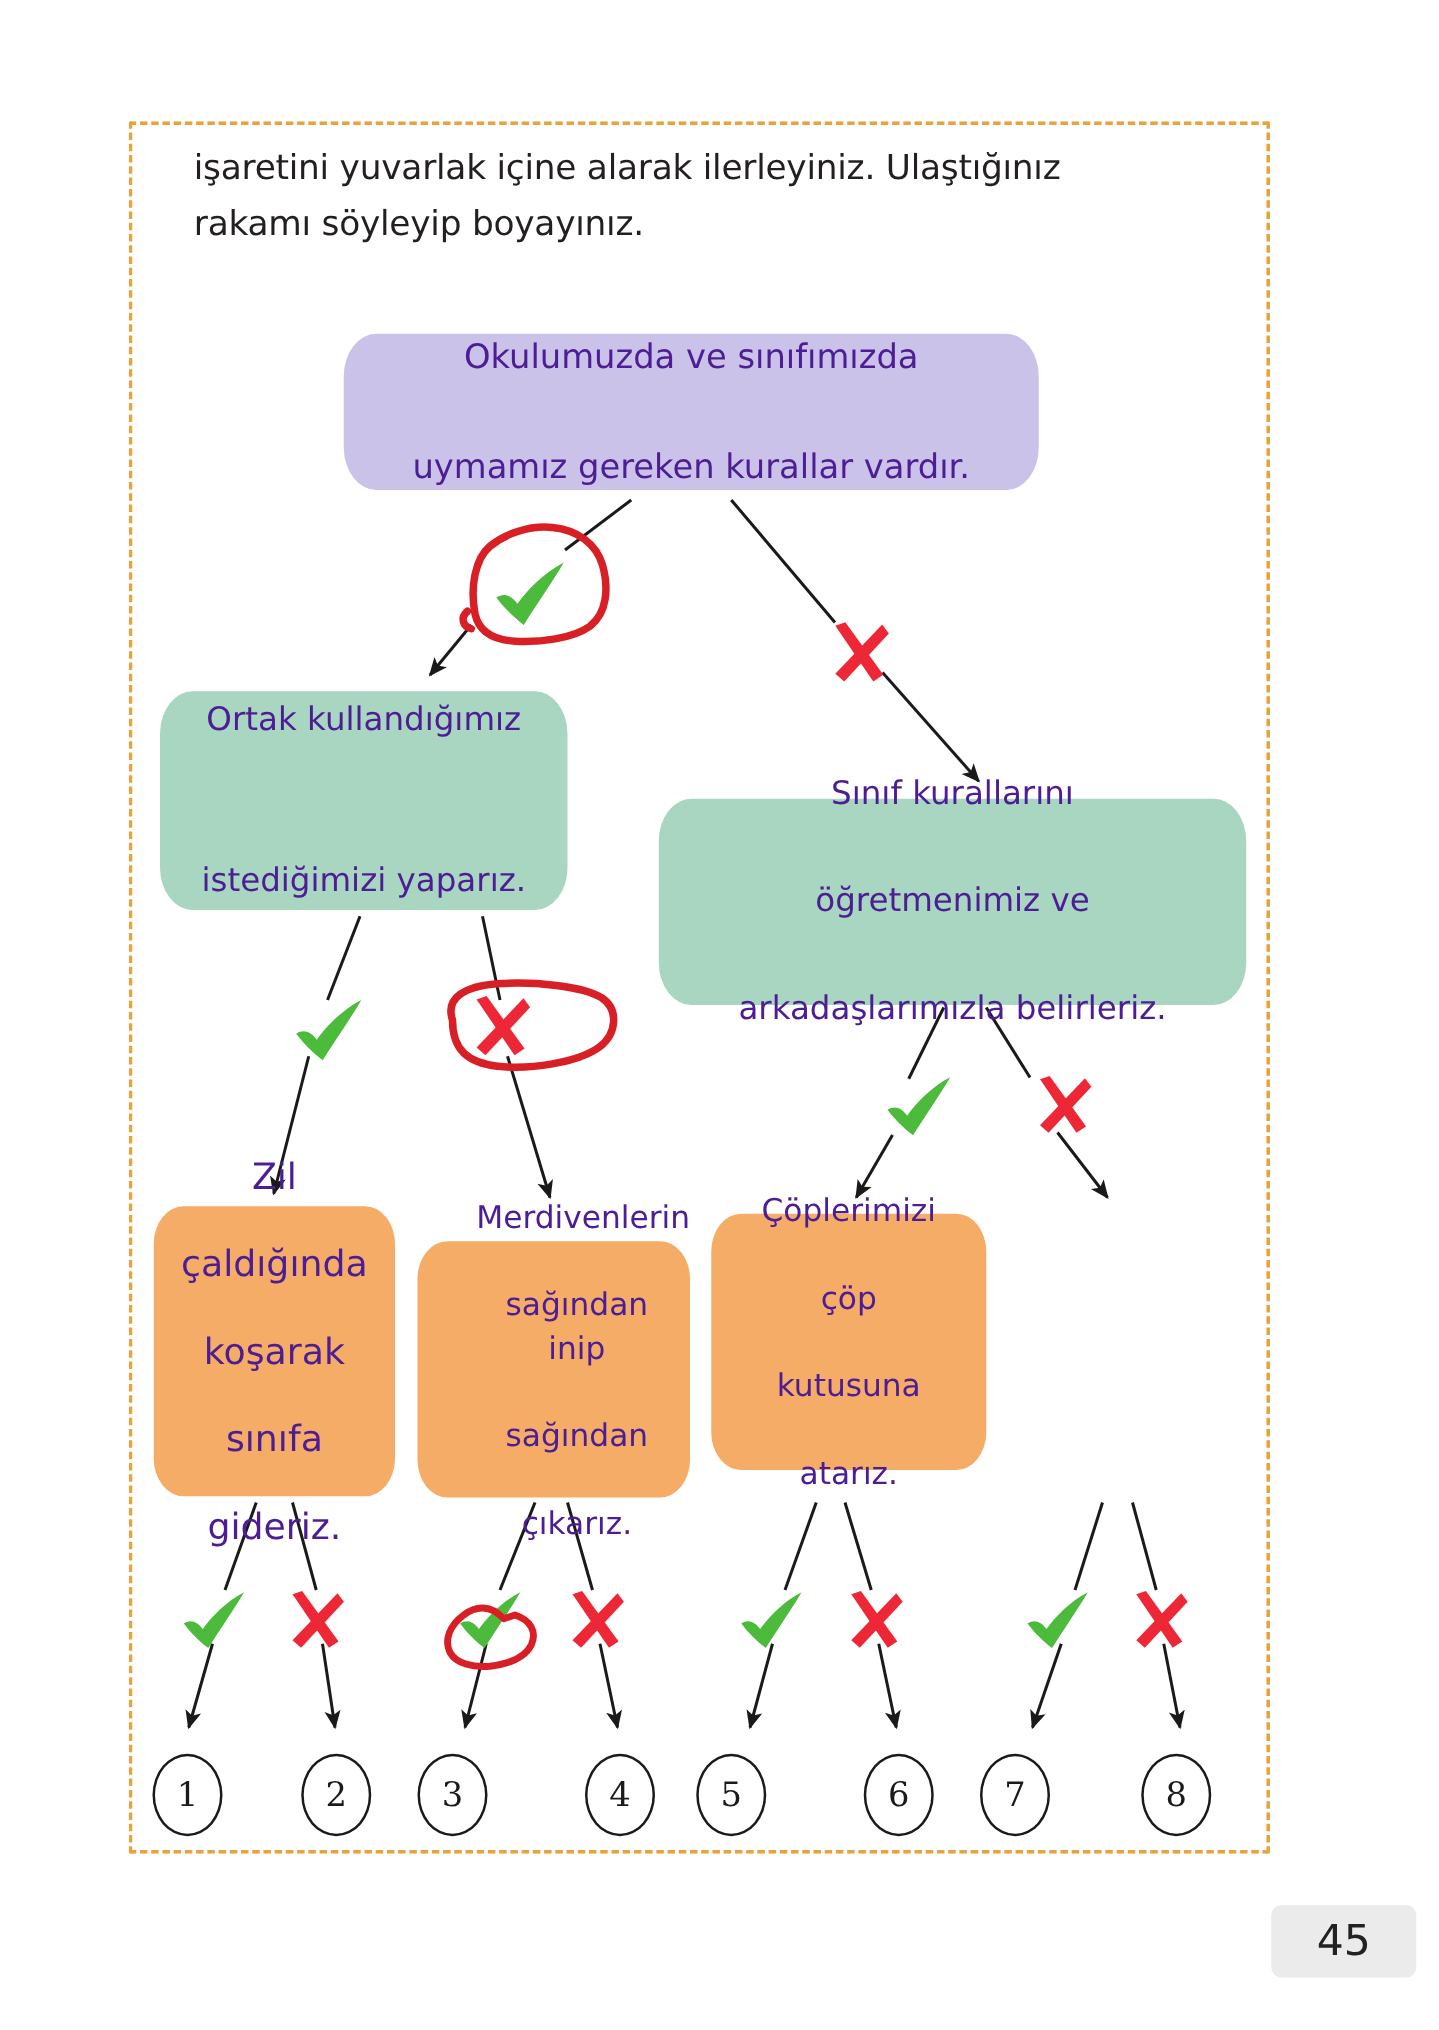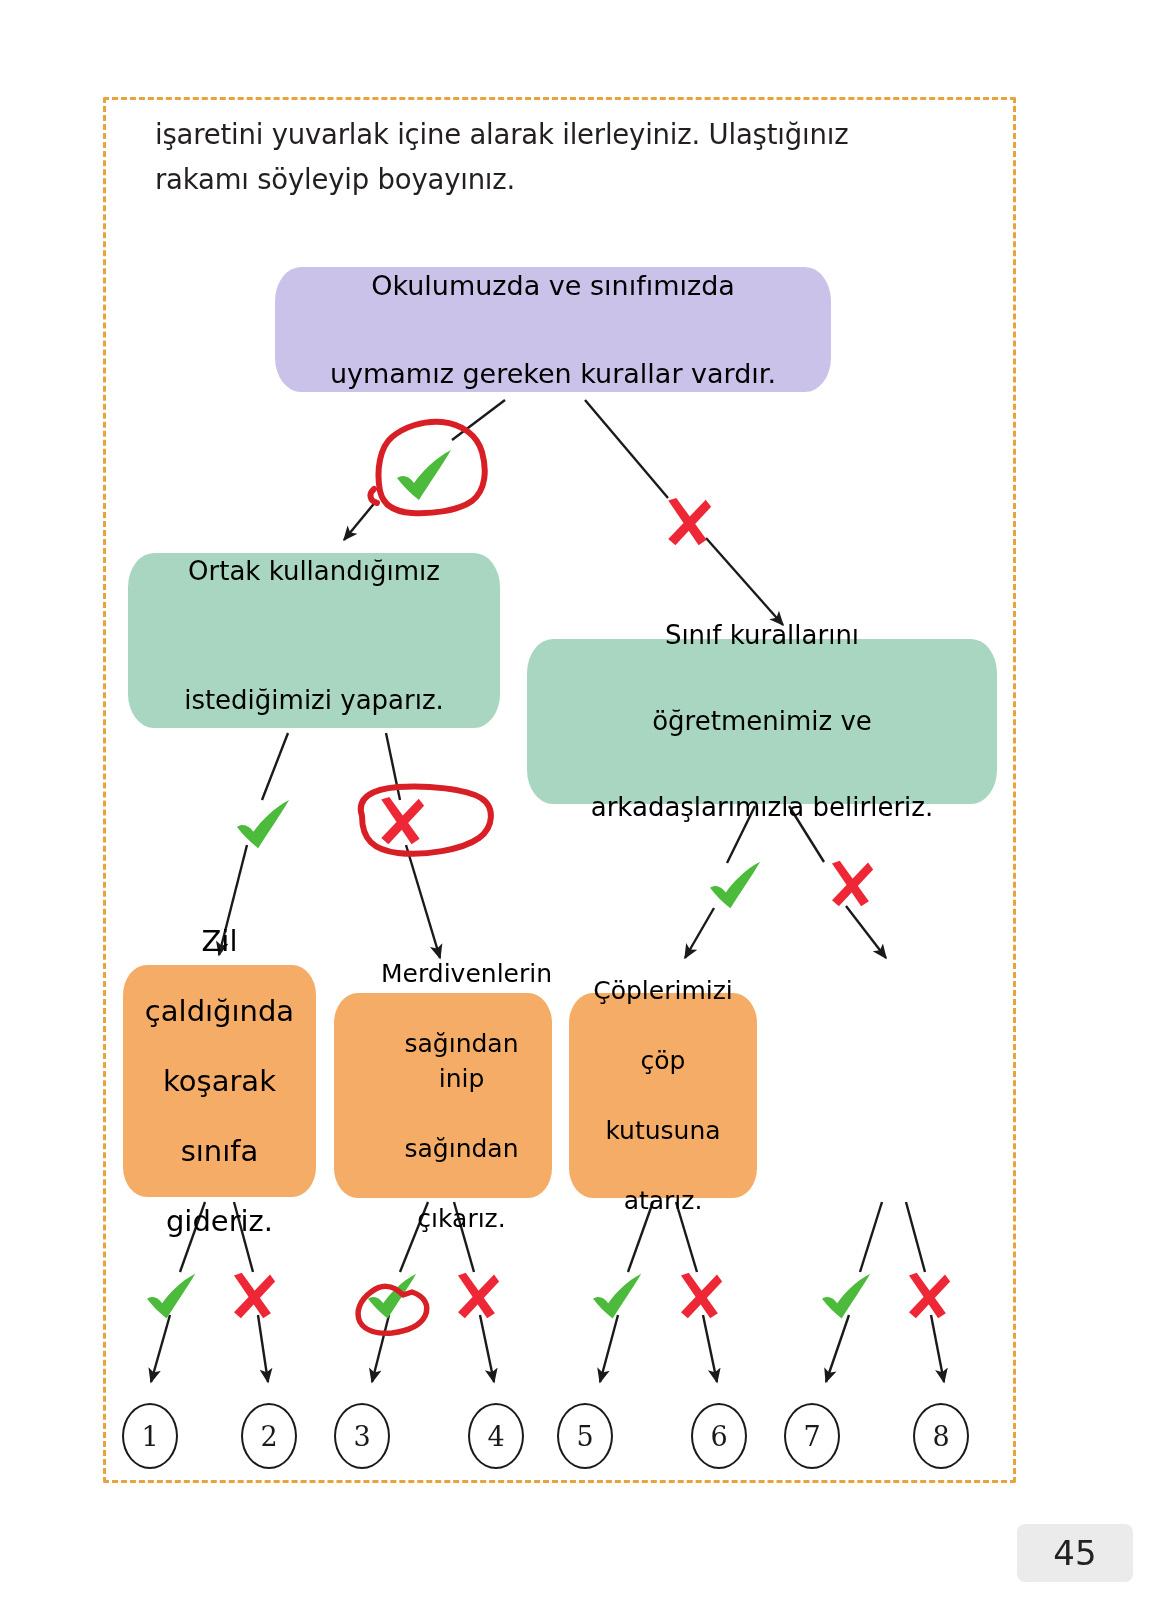--- a/index.html
+++ b/index.html
@@ -59,21 +59,21 @@
   }
 
   
   .box {
     position: absolute;
     box-sizing: border-box;
     display: flex;
     align-items: center;
     justify-content: center;
     text-align: center;
-    color: #000000;
+    color: #4c1d95;
     font-family: "DejaVu Sans", sans-serif;
     padding: 6px 10px;
   }
   .box span { display: block; width: 100%; }
 
   .box-purple {
     background: #CBC2E9;
     border-radius: 26px / 34px;
   }
   .box-green {
@@ -84,37 +84,37 @@
     background: #F5AC66;
     border-radius: 24px / 30px;
   }
 
   
   #box-root {
     left: 275px; top: 267px; width: 556px; height: 125px;
     font-size: 27px; line-height: 44px;
   }
   #box-common {
-    left: 128px; top: 553px; width: 372px; height: 175px;
-    font-size: 26px; line-height: 43px; align-items: flex-end;
+    left: 128px; top: 553px; width: 326px; height: 175px;
+    font-size: 26px; line-height: 43px;
   }
   #box-classrules {
     left: 527px; top: 639px; width: 470px; height: 165px;
     font-size: 26px; line-height: 43px;
   }
   #box-bell {
     left: 123px; top: 965px; width: 193px; height: 232px;
     font-size: 29px; line-height: 35px;
   }
   #box-stairs {
     left: 334px; top: 993px; width: 218px; height: 205px;
     font-size: 25px; line-height: 35px; padding-left: 47px;
   }
   #box-trash {
-    left: 569px; top: 993px; width: 188px; height: 205px;
+    left: 569px; top: 971px; width: 220px; height: 205px;
     font-size: 25px; line-height: 35px;
   }
   #box-tap {
     left: 800px; top: 965px; width: 191px; height: 233px;
     font-size: 25px; line-height: 35px;
   }
 
   
   .num-circle {
     position: absolute;

